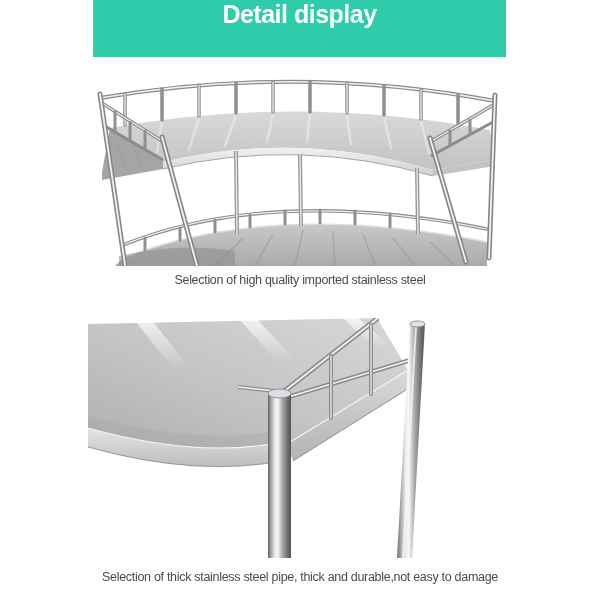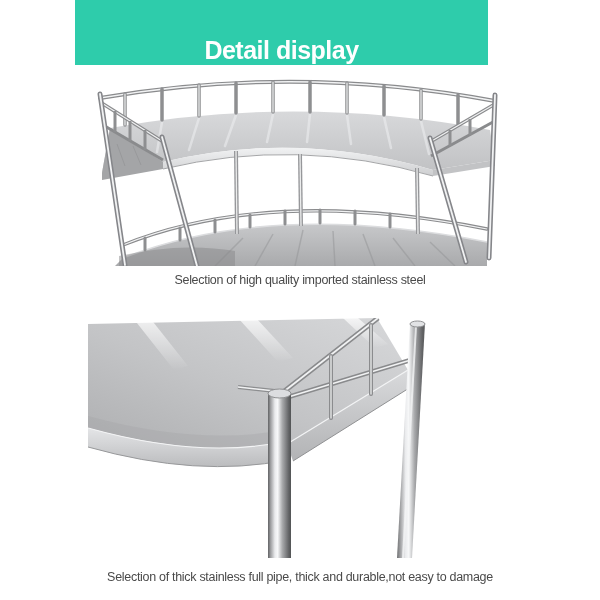--- a/index.html
+++ b/index.html
@@ -1,22 +1,22 @@
 <!DOCTYPE html>
 <html><head>
 <meta charset="utf-8">
 <style>
   html,body{margin:0;padding:0;}
   body{
     width:600px;height:600px;position:relative;background:#ffffff;
     font-family:"Liberation Sans",sans-serif;overflow:hidden;
   }
   .banner{
-    position:absolute;left:75px;top:0;width:413px;height:65px;
-    background:#2eccab;display:flex;align-items:flex-end;justify-content:center;
+    position:absolute;left:93px;top:0;width:413px;height:57px;
+    background:#2eccab;display:flex;align-items:flex-start;justify-content:center;
   }
   .banner-title{
     color:#ffffff;font-size:25px;font-weight:bold;letter-spacing:-0.5px;
   }
   .photo{position:absolute;}
   .photo svg{display:block;}
   .caption{
     position:absolute;left:0;width:600px;text-align:center;
     color:#4a4a4a;font-size:12.5px;letter-spacing:-0.3px;line-height:18px;
   }
@@ -255,14 +255,14 @@
 
   <g>
     <polygon points="322,5 337,5 324,240 309,240" fill="url(#gPost)"></polygon>
     <line x1="328" y1="8" x2="315" y2="240" stroke="#f4f5f6" stroke-width="2" opacity="0.8"></line>
     <ellipse cx="329.5" cy="6" rx="7.5" ry="3" fill="#e2e3e5" stroke="#909193" stroke-width="1"></ellipse>
   </g>
 </svg>
 </div>
 
 <div class="caption caption-2">
-  <div>Selection of thick stainless full pipe, thick and durable,not easy to damage</div>
+  <div>Selection of thick stainless steel pipe, thick and durable,not easy to damage</div>
 </div>
 
 </body></html>

